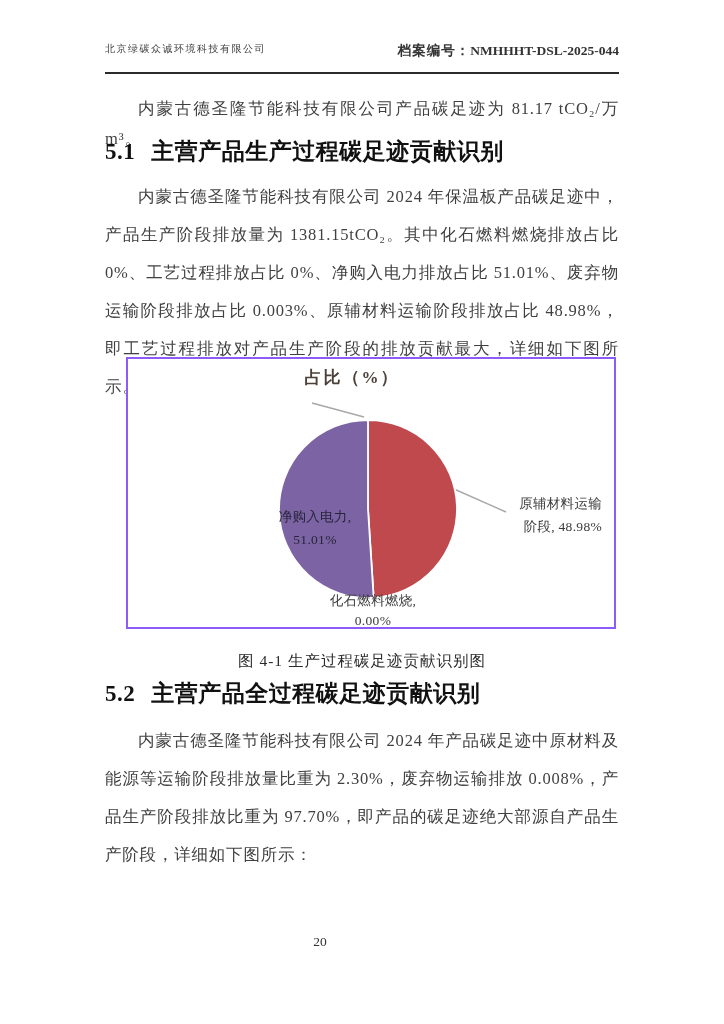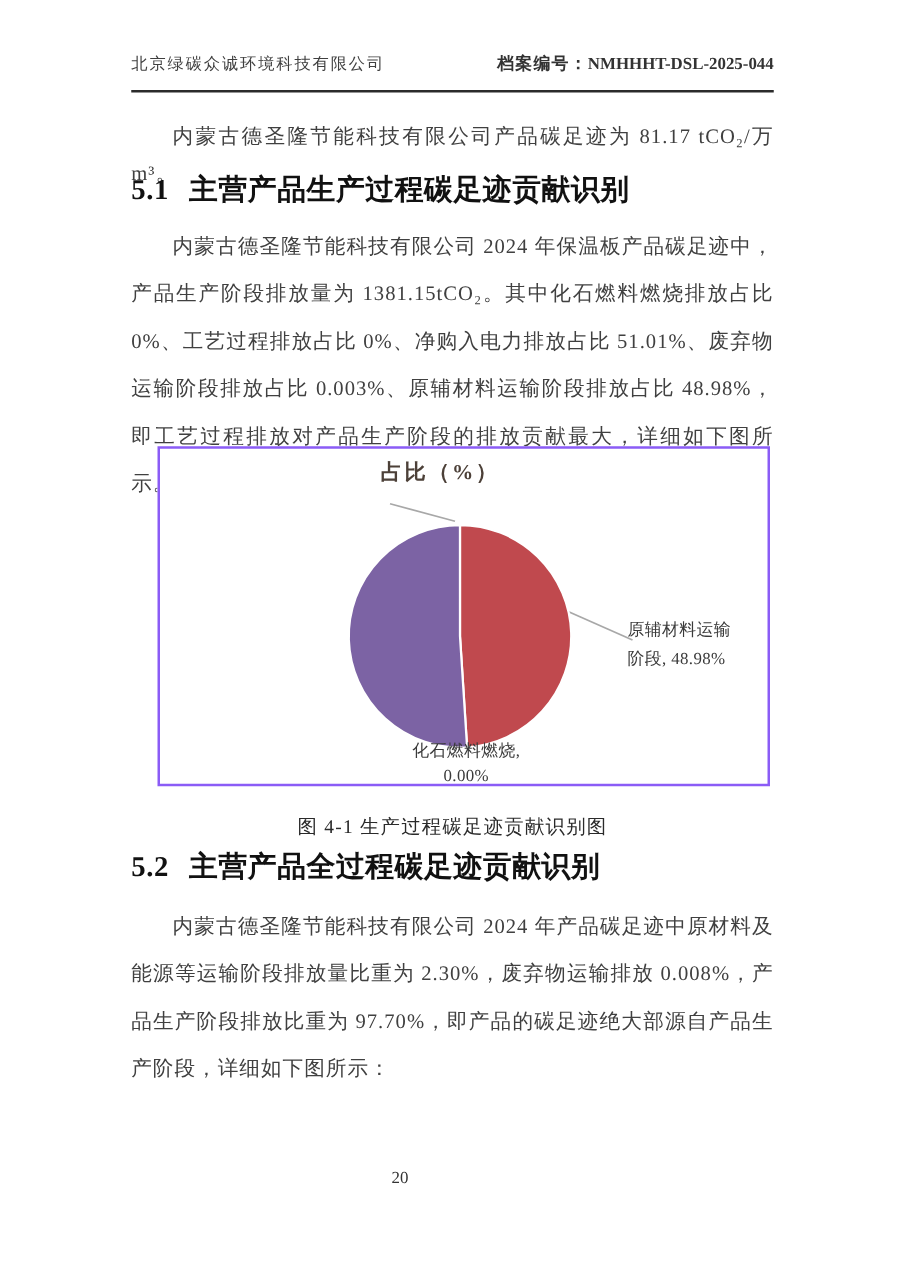--- a/index.html
+++ b/index.html
@@ -3,21 +3,21 @@
 <meta charset="utf-8">
 <style>
   html,body{margin:0;padding:0;background:#ffffff;}
   .page{
     position:relative;width:724px;height:1024px;background:#ffffff;overflow:hidden;
     font-family:"Liberation Serif","DejaVu Serif",serif;color:#262626;
   }
   
   .hdr{position:absolute;left:105px;top:42px;width:514px;height:30px;
        border-bottom:2px solid #2b2b2b;display:flex;justify-content:space-between;align-items:flex-start;}
-  .hdr .company{font-size:13px;color:#3f3f3f;letter-spacing:1.5px;font-weight:500;}
+  .hdr .company{font-size:10px;color:#3f3f3f;letter-spacing:1.5px;font-weight:500;}
   .hdr .docno{font-size:13.5px;color:#333;}
   .hdr .docno .lab{font-weight:600;letter-spacing:1px;}
   .hdr .docno .num{font-weight:700;}
   
   .para{position:absolute;left:105px;width:514px;text-align:justify;
         font-size:16.5px;line-height:38px;letter-spacing:0.8px;color:#404040;}
   .para.single{line-height:30px;}
   .indent{text-indent:2em;}
   .h2x{position:absolute;left:105px;width:514px;font-weight:700;color:#111;
        font-size:23px;letter-spacing:0.5px;}
@@ -30,21 +30,21 @@
   .figure{position:absolute;left:126px;top:357px;width:490px;height:272px;
           background:#fff;border:2px solid #8b5cf6;box-sizing:border-box;}
   .fig-title{position:absolute;left:0;top:7px;width:100%;text-align:center;
              padding-right:38px;box-sizing:border-box;
              font-size:17px;font-weight:700;color:#4c4038;letter-spacing:2px;}
   .fig-svg{position:absolute;left:0;top:0;width:490px;height:272px;}
   .lbl{position:absolute;white-space:pre-line;font-size:13px;line-height:18px;
        color:#3a3a3a;text-align:center;letter-spacing:0.3px;}
   .lbl-waste{left:96px;top:29px;width:110px;}
   .lbl-elec{left:130px;top:146px;width:114px;line-height:23px;font-size:13.5px;color:#26253a;}
-  .lbl-raw{left:374px;top:133px;width:100px;line-height:23px;font-size:13.5px;text-align:left;}
+  .lbl-raw{left:374px;top:133px;width:100px;line-height:23px;font-size:13.5px;text-align:right;}
   .lbl-fossil{left:170px;top:232px;width:150px;line-height:20px;font-size:13.5px;}
 </style>
 </head>
 <body>
 
 <div class="page">
 
   <div class="hdr">
     <span class="company">北京绿碳众诚环境科技有限公司</span>
     <span class="docno">
@@ -60,20 +60,22 @@
   <div class="para indent" style="top:178px;">内蒙古德圣隆节能科技有限公司 2024 年保温板产品碳足迹中，产品生产阶段排放量为 1381.15tCO₂。其中化石燃料燃烧排放占比 0%、工艺过程排放占比 0%、净购入电力排放占比 51.01%、废弃物运输阶段排放占比 0.003%、原辅材料运输阶段排放占比 48.98%，即工艺过程排放对产品生产阶段的排放贡献最大，详细如下图所示。</div>
 
   <div class="figure">
     <div class="fig-title">占比（%）</div>
     <svg class="fig-svg" viewBox="0 0 490 272" xmlns="http://www.w3.org/2000/svg">
       <line x1="184" y1="44" x2="236" y2="58" stroke="#a8a8a8" stroke-width="1.4"></line>
       <line x1="378" y1="153" x2="326" y2="130" stroke="#a8a8a8" stroke-width="1.4"></line>
     <path d="M240,150 L240,61 A89,89 0 0 1 245.68083684141232,238.81851210632416 Z" fill="#C0494E" stroke="#ffffff" stroke-width="1.8" stroke-linejoin="round"></path>
         <path d="M240,150 L245.68083684141232,238.81851210632416 A89,89 0 1 1 239.98322272091963,61.000001581332 Z" fill="#7C63A4" stroke="#ffffff" stroke-width="1.8" stroke-linejoin="round"></path>
       </svg>
+    <div class="lbl lbl-elec">净购入电力,
+51.01%</div>
     <div class="lbl lbl-raw">原辅材料运输
 阶段, 48.98%</div>
     <div class="lbl lbl-fossil">化石燃料燃烧,
 0.00%</div>
   </div>
 
   <div class="caption" style="top:636px;">图 4-1 生产过程碳足迹贡献识别图</div>
 
   <div class="h2x" style="top:678px;">
     <span class="num">5.2</span><span>主营产品全过程碳足迹贡献识别</span>

